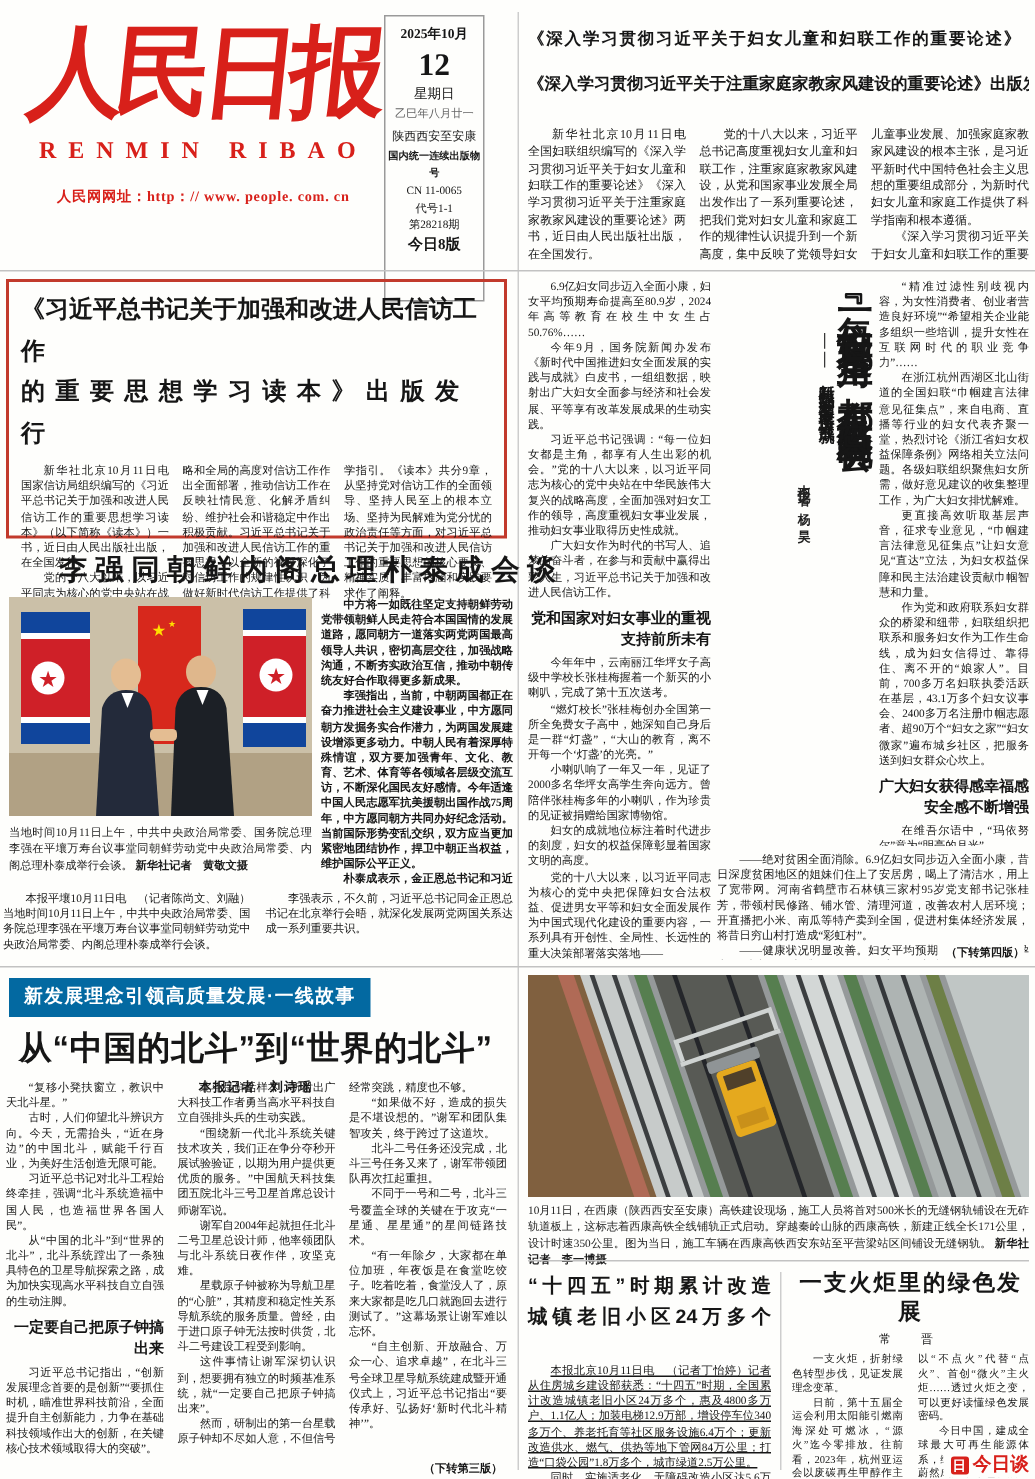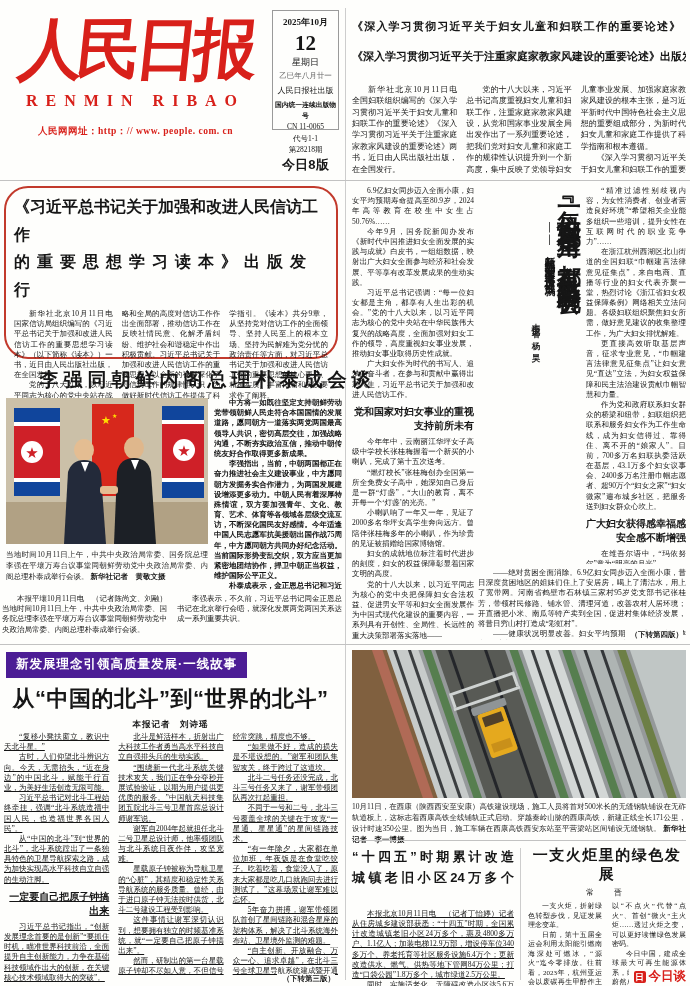--- a/index.html
+++ b/index.html
@@ -15,21 +15,21 @@
   .brand-sub{font:700 16px "Liberation Serif",serif;color:#d8201a;letter-spacing:8px;text-align:center;margin-top:0px;}
   .brand-web{font:700 9.5px "Liberation Serif",serif;color:#d8201a;text-align:center;margin-top:15px;letter-spacing:.5px;}
   .datebox{border:1px solid #9a9a9a;text-align:center;font-size:8px;line-height:1.55;padding-top:5px;box-sizing:border-box;}
   .db-ym{font-weight:700;font-size:9px;}
   .db-day{font-weight:700;font-size:21px;line-height:1.25;}
   .db-week{font-size:9px;}
   .db-lunar{color:#666;font-size:7.5px;}
   .db-pub{font-size:8px;margin-top:3px;}
   .db-issn-label{font-weight:700;font-size:6.8px;margin-top:3px;}
   .db-small{font-size:7.5px;}
-  .db-pages{font-weight:700;font-size:13px;font-family:Liberation Mono, monospace;}
+  .db-pages{font-weight:700;font-size:10px;}
 
   
   .trh-line{display:block;font:900 11px "Liberation Sans","DejaVu Sans",sans-serif;line-height:30px;white-space:nowrap;}
   .trh-l1{letter-spacing:1.2px;}
   .xf-box{border:2px solid #c23a2c;box-sizing:border-box;padding:5px 8px 4px;}
   .xf-line{display:block;font:900 16px "Liberation Sans","DejaVu Sans",sans-serif;line-height:27.5px;}
   .xf-l2{letter-spacing:7px;}
 
   .cols3{column-count:3;column-gap:9px;}
   .cols2{column-count:2;column-gap:10px;}
@@ -42,21 +42,21 @@
   .credit{font-weight:700;}
   .caption{font-size:7.5px;line-height:1.48;text-align:justify;color:#1c1c1c;}
 
   .lq-head{font:700 19px "Liberation Serif",serif;letter-spacing:5px;text-align:center;margin-left:35px;}
 
   .w-vert{writing-mode:vertical-rl;}
   .w-title{font:900 24px "Liberation Sans","DejaVu Sans",sans-serif;line-height:1.06;letter-spacing:3px;height:100%;}
   .w-subtitle{font:700 10.5px "Liberation Serif",serif;padding-top:34px;height:100%;box-sizing:border-box;letter-spacing:2px;}
   .w-byline{font:700 8.5px "Liberation Serif",serif;padding-top:128px;height:100%;box-sizing:border-box;color:#222;letter-spacing:2px;}
 
-  .bd-banner{display:inline-block;background:#4c1d95;color:#fff;font:900 12.5px "Liberation Sans","DejaVu Sans",sans-serif;
+  .bd-banner{display:inline-block;background:#0369a1;color:#fff;font:900 12.5px "Liberation Sans","DejaVu Sans",sans-serif;
              padding:4px 10px 5px;letter-spacing:1px;}
   .bd-headline{font:900 22px "Liberation Sans","DejaVu Sans",sans-serif;text-align:center;letter-spacing:.5px;margin-top:6px;}
   .bd-byline{text-align:center;font:700 8.5px "Liberation Serif",serif;margin-top:5px;letter-spacing:1px;}
 
   .jhead{text-align:justify;text-align-last:justify;}
   .ot-h{font:900 13px "Liberation Sans","DejaVu Sans",sans-serif;line-height:1.65;}
   .t-h{font:700 15px "Liberation Serif",serif;letter-spacing:1.5px;text-align:center;}
   .t-by{text-align:center;font-size:8px;letter-spacing:6px;margin:3px 0 4px;}
   .t-logo{position:absolute;right:0;bottom:1px;background:#fefefc;padding-left:5px;
           font:900 12.5px "Liberation Sans","DejaVu Sans",sans-serif;color:#d8201a;display:flex;align-items:center;gap:3px;}
@@ -67,26 +67,26 @@
 <body>
 
 <div class="page">
 
   <div class="abs" style="left:8px;top:6px;width:255px;">
     <div class="brand-title">人民日报</div>
     <div class="brand-sub">RENMIN RIBAO</div>
     <div class="brand-web">人民网网址：http：// www. people. com. cn</div>
   </div>
 
-  <div class="abs datebox" style="left:272px;top:10px;width:67px;height:120px;">
+  <div class="abs datebox" style="left:256px;top:10px;width:67px;height:191px;">
     <div class="db-ym">2025年10月</div>
     <div class="db-day">12</div>
     <div class="db-week">星期日</div>
     <div class="db-lunar">乙巳年八月廿一</div>
-    <div class="db-pub">人民日报社出版</div>
+    <div class="db-pub">陕西西安至安康</div>
     <div class="db-issn-label">国内统一连续出版物号</div>
     <div class="db-small">CN 11-0065</div>
     <div class="db-small">代号1-1</div>
     <div class="db-small">第28218期</div>
     <div class="db-pages">今日8版</div>
   </div>
 
   <div class="vline" style="left:345px;top:8px;height:972px;"></div>
 
   <div class="abs" style="left:352px;top:11px;width:334px;overflow:hidden;">
@@ -94,21 +94,21 @@
     <span class="trh-line">《深入学习贯彻习近平关于注重家庭家教家风建设的重要论述》出版发行</span>
   </div>
   <div class="abs cols3 body8" style="left:352px;top:84px;width:334px;height:94px;overflow:hidden;">
       <p class="para">新华社北京10月11日电　全国妇联组织编写的《深入学习贯彻习近平关于妇女儿童和妇联工作的重要论述》《深入学习贯彻习近平关于注重家庭家教家风建设的重要论述》两书，近日由人民出版社出版，在全国发行。</p>
       <p class="para">党的十八大以来，习近平总书记高度重视妇女儿童和妇联工作，注重家庭家教家风建设，从党和国家事业发展全局出发作出了一系列重要论述，把我们党对妇女儿童和家庭工作的规律性认识提升到一个新高度，集中反映了党领导妇女儿童事业发展、加强家庭家教家风建设的根本主张，是习近平新时代中国特色社会主义思想的重要组成部分，为新时代妇女儿童和家庭工作提供了科学指南和根本遵循。</p>
       <p class="para">《深入学习贯彻习近平关于妇女儿童和妇联工作的重要论述》《深入学习贯彻习近平关于注重家庭家教家风建设的重要论述》两书，分别系统阐释了习近平总书记关于妇女儿童和家庭工作的重要论述的核心要义、精神实质、丰富内涵、实践要求，是深入学习贯彻习近平总书记关于妇女儿童和家庭工作的重要论述的权威辅助读物，有助于推动新时代妇女儿童和家庭工作的高质量发展。</p>
     </div>
 
   <div class="hline" style="left:0;top:180px;width:690px;"></div>
 
-  <div class="abs xf-box" style="left:4px;top:186px;width:334px;height:173px;border-radius:24px;">
+  <div class="abs xf-box" style="left:4px;top:186px;width:334px;height:173px;">
     <span class="xf-line">《习近平总书记关于加强和改进人民信访工作</span>
     <span class="xf-line xf-l2">的重要思想学习读本》出版发行</span>
     <div class="cols3 dense" style="margin-top:6px;height:98px;overflow:hidden;">
         <p class="para">新华社北京10月11日电　国家信访局组织编写的《习近平总书记关于加强和改进人民信访工作的重要思想学习读本》（以下简称《读本》）一书，近日由人民出版社出版，在全国发行。</p>
         <p class="para">党的十八大以来，以习近平同志为核心的党中央站在战略和全局的高度对信访工作作出全面部署，推动信访工作在反映社情民意、化解矛盾纠纷、维护社会和谐稳定中作出积极贡献。习近平总书记关于加强和改进人民信访工作的重要思想，以全新的视野深化了对信访工作的规律性认识，为做好新时代信访工作提供了科学指引。《读本》共分9章，从坚持党对信访工作的全面领导、坚持人民至上的根本立场、坚持为民解难为党分忧的政治责任等方面，对习近平总书记关于加强和改进人民信访工作的重要思想的核心要义、精神实质、丰富内涵和实践要求作了阐释。</p>
       </div>
   </div>
 
   <div class="abs lq-head" style="left:0;top:367px;width:345px;">李强同朝鲜内阁总理朴泰成会谈</div>
 
@@ -202,38 +202,37 @@
           <p class="para">——健康状况明显改善。妇女平均预期寿命达80.9岁，孕产妇系统管理率升至94.9%，孕产妇死亡率比2012年下降了41.6%，中国被世卫组织列为妇幼健康高绩效的10个国家之一。</p>
         </div>
       <div class="cont">（下转第四版）</div>
     </div>
   </div>
 
   <div class="abs" style="left:0;top:652px;width:341px;height:334px;">
     <div class="bd-banner" style="margin-left:6px;">新发展理念引领高质量发展·一线故事</div>
     <div class="bd-headline">从“中国的北斗”到“世界的北斗”</div>
     <div class="bd-byline">本报记者　刘诗瑶</div>
-    <div class="abs cols3 dense" style="left:4px;top:80px;width:334px;height:252px;overflow:hidden;text-decoration:underline;">
+    <div class="abs cols3 dense" style="left:4px;top:68px;width:334px;height:252px;overflow:hidden;">
         <p class="para">“复移小凳扶窗立，教识中天北斗星。”</p>
         <p class="para">古时，人们仰望北斗辨识方向。今天，无需抬头，“近在身边”的中国北斗，赋能千行百业，为美好生活创造无限可能。</p>
         <p class="para">习近平总书记对北斗工程始终牵挂，强调“北斗系统造福中国人民，也造福世界各国人民”。</p>
         <p class="para">从“中国的北斗”到“世界的北斗”，北斗系统蹚出了一条独具特色的卫星导航探索之路，成为加快实现高水平科技自立自强的生动注脚。</p>
         <h4 class="colsub">一定要自己把原子钟搞出来</h4>
         <p class="para">习近平总书记指出，“创新发展理念首要的是创新”“要抓住时机，瞄准世界科技前沿，全面提升自主创新能力，力争在基础科技领域作出大的创新，在关键核心技术领域取得大的突破”。</p>
         <p class="para">北斗是鲜活样本，折射出广大科技工作者勇当高水平科技自立自强排头兵的生动实践。</p>
         <p class="para">“围绕新一代北斗系统关键技术攻关，我们正在争分夺秒开展试验验证，以期为用户提供更优质的服务。”中国航天科技集团五院北斗三号卫星首席总设计师谢军说。</p>
         <p class="para">谢军自2004年起就担任北斗二号卫星总设计师，他率领团队与北斗系统日夜作伴，攻坚克难。</p>
         <p class="para">星载原子钟被称为导航卫星的“心脏”，其精度和稳定性关系导航系统的服务质量。曾经，由于进口原子钟无法按时供货，北斗二号建设工程受到影响。</p>
         <p class="para">这件事情让谢军深切认识到，想要拥有独立的时频基准系统，就“一定要自己把原子钟搞出来”。</p>
         <p class="para">然而，研制出的第一台星载原子钟却不尽如人意，不但信号经常突跳，精度也不够。</p>
         <p class="para">“如果做不好，造成的损失是不堪设想的。”谢军和团队集智攻关，终于跨过了这道坎。</p>
         <p class="para">北斗二号任务还没完成，北斗三号任务又来了，谢军带领团队再次扛起重担。</p>
         <p class="para">不同于一号和二号，北斗三号覆盖全球的关键在于攻克“一星通、星星通”的星间链路技术。</p>
         <p class="para">“有一年除夕，大家都在单位加班，年夜饭是在食堂吃饺子。吃着吃着，食堂没人了，原来大家都是吃几口就跑回去进行测试了。”这幕场景让谢军难以忘怀。</p>
-        <p class="para">5年奋力拼搏，谢军带领团队首创了星间链路和混合星座的架构体系，解决了北斗系统海外布站、卫星境外监测的难题。</p>
         <p class="para">“自主创新、开放融合、万众一心、追求卓越”，在北斗三号全球卫星导航系统建成暨开通仪式上，习近平总书记指出“要传承好、弘扬好‘新时代北斗精神’”。</p>
       </div>
     <div class="cont" style="right:6px;bottom:2px;">（下转第三版）</div>
   </div>
 
   <div class="abs" style="left:352px;top:650px;width:334px;height:148px;">
     <svg width="334" height="148" viewBox="0 0 334 148">
       <rect width="334" height="148" fill="#95999a"></rect>
       <g transform="rotate(-19 167 74)">
         <rect x="-80" y="-60" width="150" height="280" fill="#80603f"></rect>

